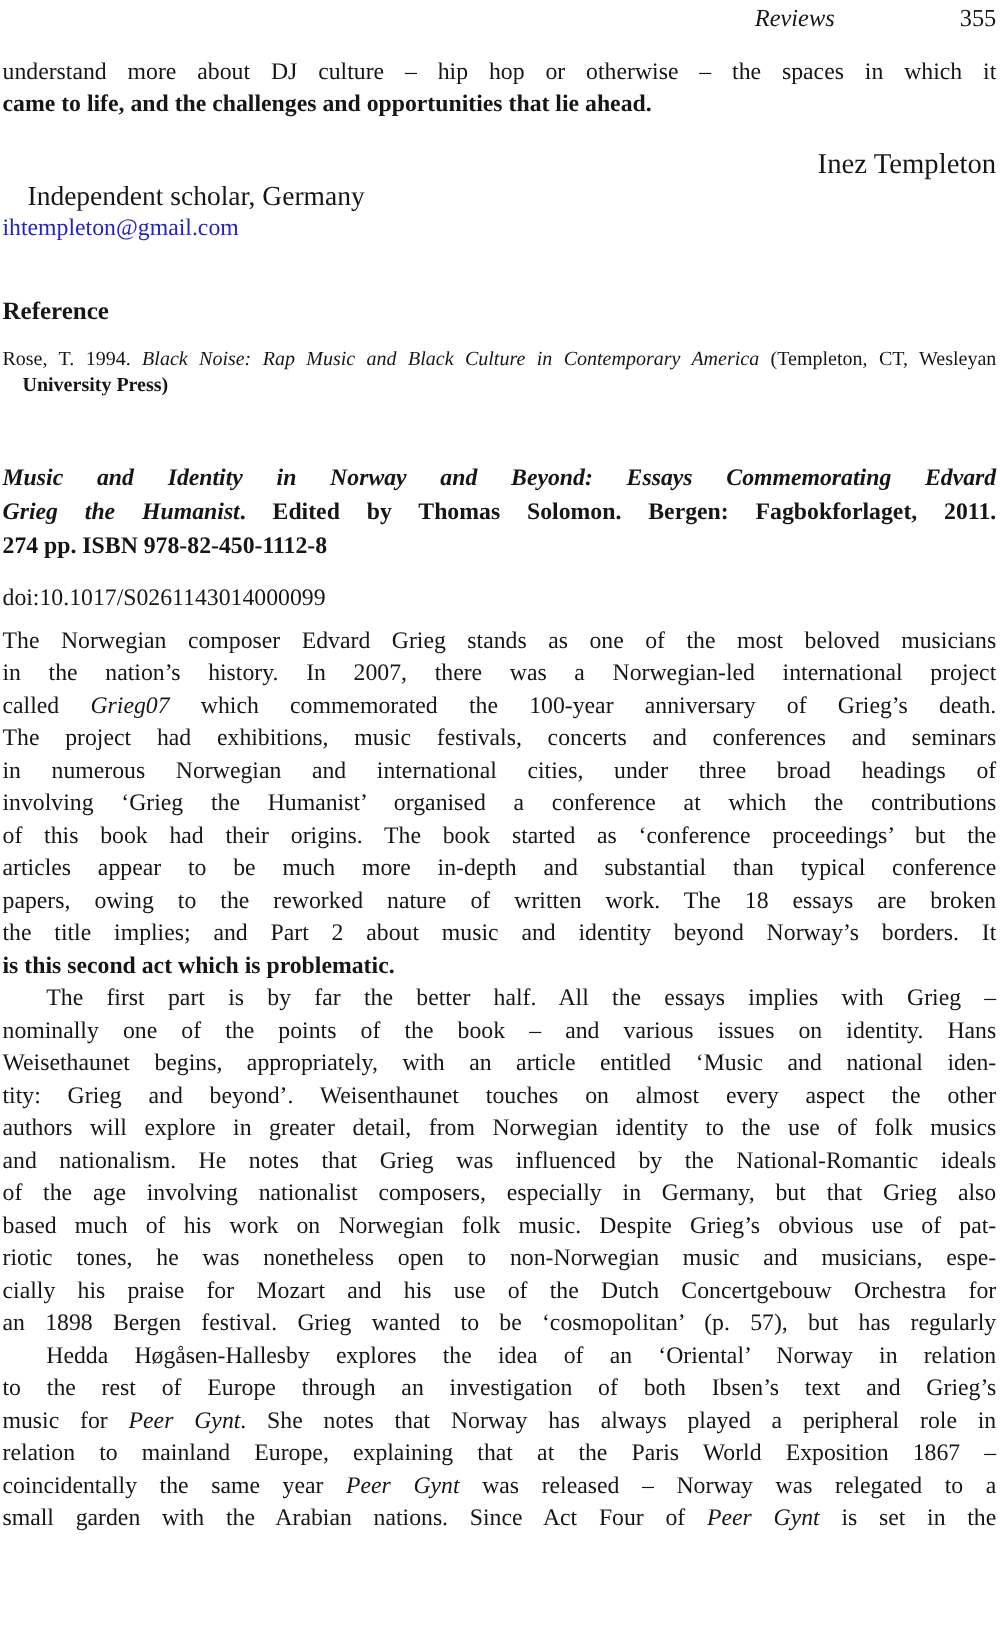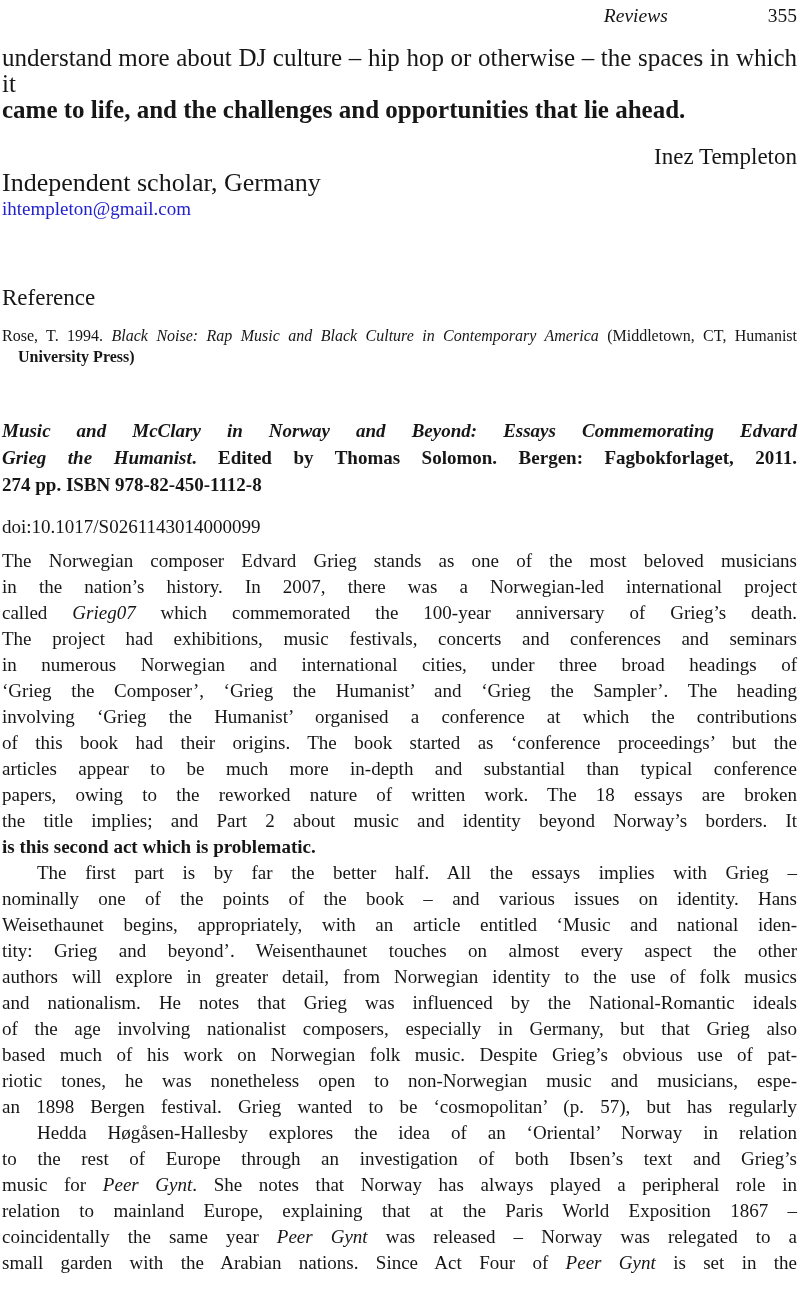--- a/index.html
+++ b/index.html
@@ -33,46 +33,47 @@
     align-items: baseline;
     padding-top: 3px;
     font-size: 19.5px;
     line-height: 26px;
   }
   .rh-title { font-style: italic; margin-right: 100px; }
   .rh-page { }
 
   .para-cont {
     margin-top: 16px;
-    font-size: 25px;
+    font-size: 19px;
     line-height: 26px;
   }
   .author {
     margin-top: 21px;
     font-size: 23px;
     line-height: 26px;
     text-align: right;
   }
   .affil {
-    font-size: 26px;
+    font-size: 22px;
     line-height: 26px;
+    margin-left: 20px;
   }
   .email {
     display: block;
     font-size: 19px;
     line-height: 26px;
     color: var(--link-color, #2222cc);
     text-decoration: none;
     cursor: pointer;
   }
   .ref-heading {
-    margin: 63px 0 0 0;
-    font-size: 23px;
+    margin: 41px 0 0 0;
+    font-size: 20px;
     line-height: 25px;
-    font-weight: normal;
+    font-weight: bold;
   }
   .ref-entry {
     margin-top: 15px;
     font-size: 16px;
     line-height: 21px;
   }
   .review-title {
     margin-top: 50px;
     font-size: 19px;
     line-height: 27px;
@@ -103,55 +104,55 @@
       <div class="line"><span>understand more about DJ culture – hip hop or otherwise – the spaces in which it</span></div>
       <div class="line last"><span>came to life, and the challenges and opportunities that lie ahead.</span></div>
     </div>
 
   <div class="author">Inez Templeton</div>
   <div class="affil">Independent scholar, Germany</div>
   <a class="email">ihtempleton@gmail.com</a>
 
   <h2 class="ref-heading">Reference</h2>
   <div class="ref-entry">
-      <div class="line"><span>Rose, T. 1994. </span><span class="it">Black Noise: Rap Music and Black Culture in Contemporary America</span><span> (Middletown, CT, Humanist</span></div>
+      <div class="line"><span>Rose, T. 1994. </span><span class="it">Black Noise: Rap Music and Black Culture in Contemporary America</span><span> (Templeton, CT, Wesleyan</span></div>
       <div class="line last hang"><span>University Press)</span></div>
     </div>
 
   <div class="review-title">
-      <div class="line"><span class="it">Music and McClary in Norway and Beyond: Essays Commemorating Edvard</span></div>
+      <div class="line"><span class="it">Music and Identity in Norway and Beyond: Essays Commemorating Edvard</span></div>
       <div class="line"><span class="it">Grieg the Humanist</span><span>. Edited by Thomas Solomon. Bergen: Fagbokforlaget, 2011.</span></div>
       <div class="line last"><span>274 pp. ISBN 978-82-450-1112-8</span></div>
     </div>
   <div class="doi">doi:10.1017/S0261143014000099</div>
 
   <div class="body-para first">
       <div class="line"><span>The Norwegian composer Edvard Grieg stands as one of the most beloved musicians</span></div>
       <div class="line"><span>in the nation’s history. In 2007, there was a Norwegian-led international project</span></div>
       <div class="line"><span>called </span><span class="it">Grieg07</span><span> which commemorated the 100-year anniversary of Grieg’s death.</span></div>
       <div class="line"><span>The project had exhibitions, music festivals, concerts and conferences and seminars</span></div>
       <div class="line"><span>in numerous Norwegian and international cities, under three broad headings of</span></div>
-      <div class="line"><span>‘Grieg the Composer’, ‘Grieg the Humanist’ and ‘Grieg the Sampler’. The heading</span></div>
       <div class="line"><span>involving ‘Grieg the Humanist’ organised a conference at which the contributions</span></div>
       <div class="line"><span>of this book had their origins. The book started as ‘conference proceedings’ but the</span></div>
       <div class="line"><span>articles appear to be much more in-depth and substantial than typical conference</span></div>
       <div class="line"><span>papers, owing to the reworked nature of written work. The 18 essays are broken</span></div>
       <div class="line"><span>the title implies; and Part 2 about music and identity beyond Norway’s borders. It</span></div>
       <div class="line last"><span>is this second act which is problematic.</span></div>
     </div>
   <div class="body-para">
       <div class="line indent"><span>The first part is by far the better half. All the essays implies with Grieg –</span></div>
       <div class="line"><span>nominally one of the points of the book – and various issues on identity. Hans</span></div>
       <div class="line"><span>Weisethaunet begins, appropriately, with an article entitled ‘Music and national iden-</span></div>
       <div class="line"><span>tity: Grieg and beyond’. Weisenthaunet touches on almost every aspect the other</span></div>
       <div class="line"><span>authors will explore in greater detail, from Norwegian identity to the use of folk musics</span></div>
       <div class="line"><span>and nationalism. He notes that Grieg was influenced by the National-Romantic ideals</span></div>
       <div class="line"><span>of the age involving nationalist composers, especially in Germany, but that Grieg also</span></div>
       <div class="line"><span>based much of his work on Norwegian folk music. Despite Grieg’s obvious use of pat-</span></div>
       <div class="line"><span>riotic tones, he was nonetheless open to non-Norwegian music and musicians, espe-</span></div>
+      <div class="line"><span>cially his praise for Mozart and his use of the Dutch Concertgebouw Orchestra for</span></div>
       <div class="line"><span>an 1898 Bergen festival. Grieg wanted to be ‘cosmopolitan’ (p. 57), but has regularly</span></div>
     </div>
   <div class="body-para">
       <div class="line indent"><span>Hedda Høgåsen-Hallesby explores the idea of an ‘Oriental’ Norway in relation</span></div>
       <div class="line"><span>to the rest of Europe through an investigation of both Ibsen’s text and Grieg’s</span></div>
       <div class="line"><span>music for </span><span class="it">Peer Gynt</span><span>. She notes that Norway has always played a peripheral role in</span></div>
       <div class="line"><span>relation to mainland Europe, explaining that at the Paris World Exposition 1867 –</span></div>
       <div class="line"><span>coincidentally the same year </span><span class="it">Peer Gynt</span><span> was released – Norway was relegated to a</span></div>
       <div class="line"><span>small garden with the Arabian nations. Since Act Four of </span><span class="it">Peer Gynt</span><span> is set in the</span></div>
     </div>

